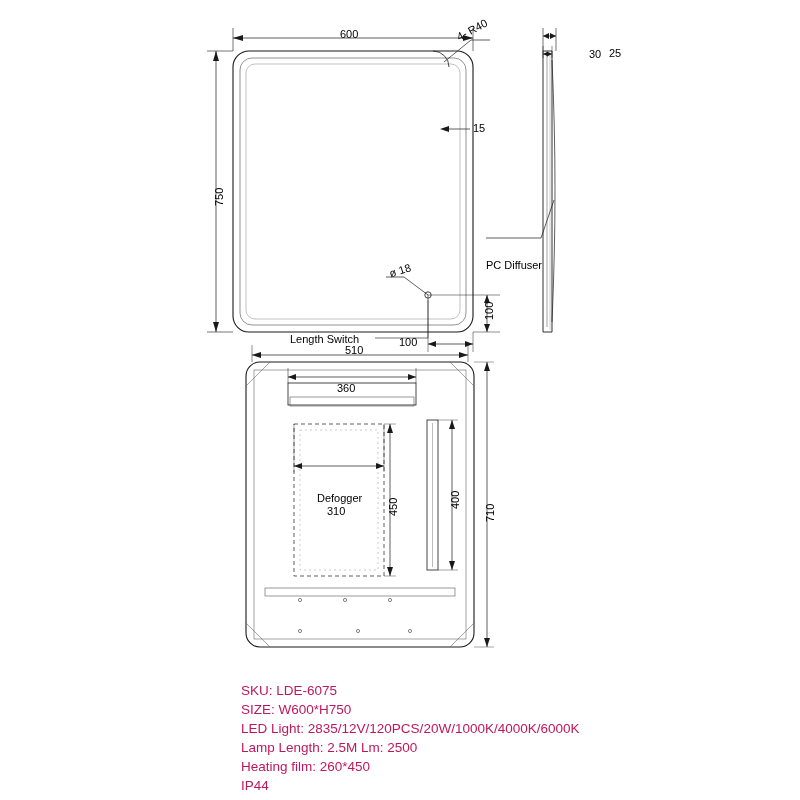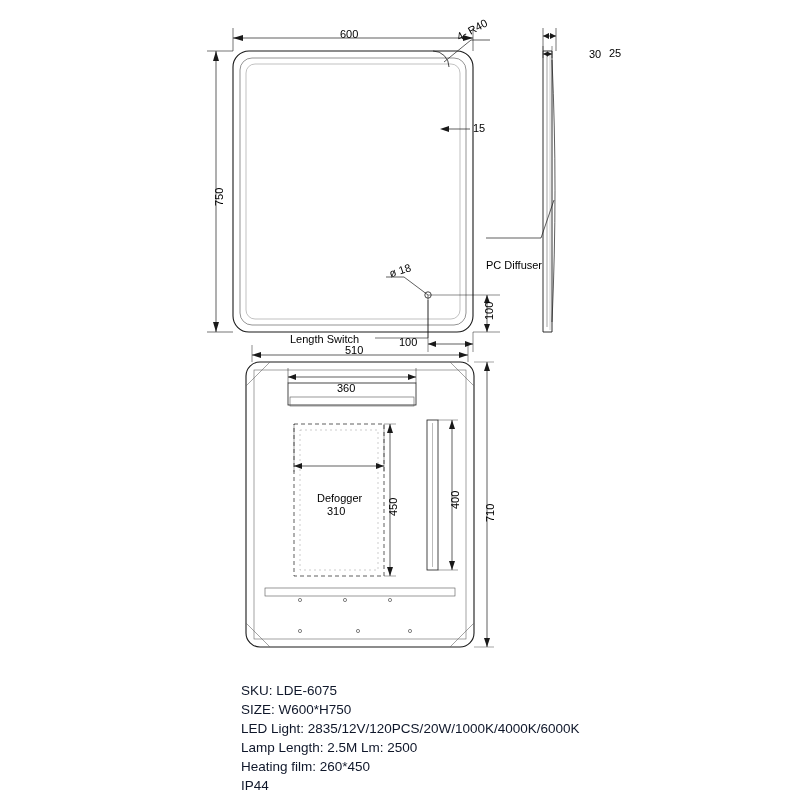--- a/index.html
+++ b/index.html
@@ -26,21 +26,21 @@
     white-space: nowrap;
     line-height: 1;
   }
   .lbl.vert {
     transform: rotate(-90deg);
     transform-origin: left top;
   }
   .spec {
     position: absolute;
     font-size: 13.5px;
-    color: #0f172a;
+    color: #be185d;
     white-space: nowrap;
     line-height: 19px;
   }
   svg { display: block; }
 </style>
 </head>
 <body>
 
 <div id="sheet">
 

